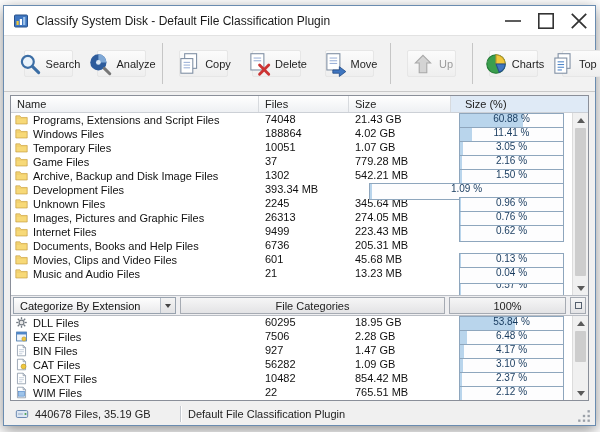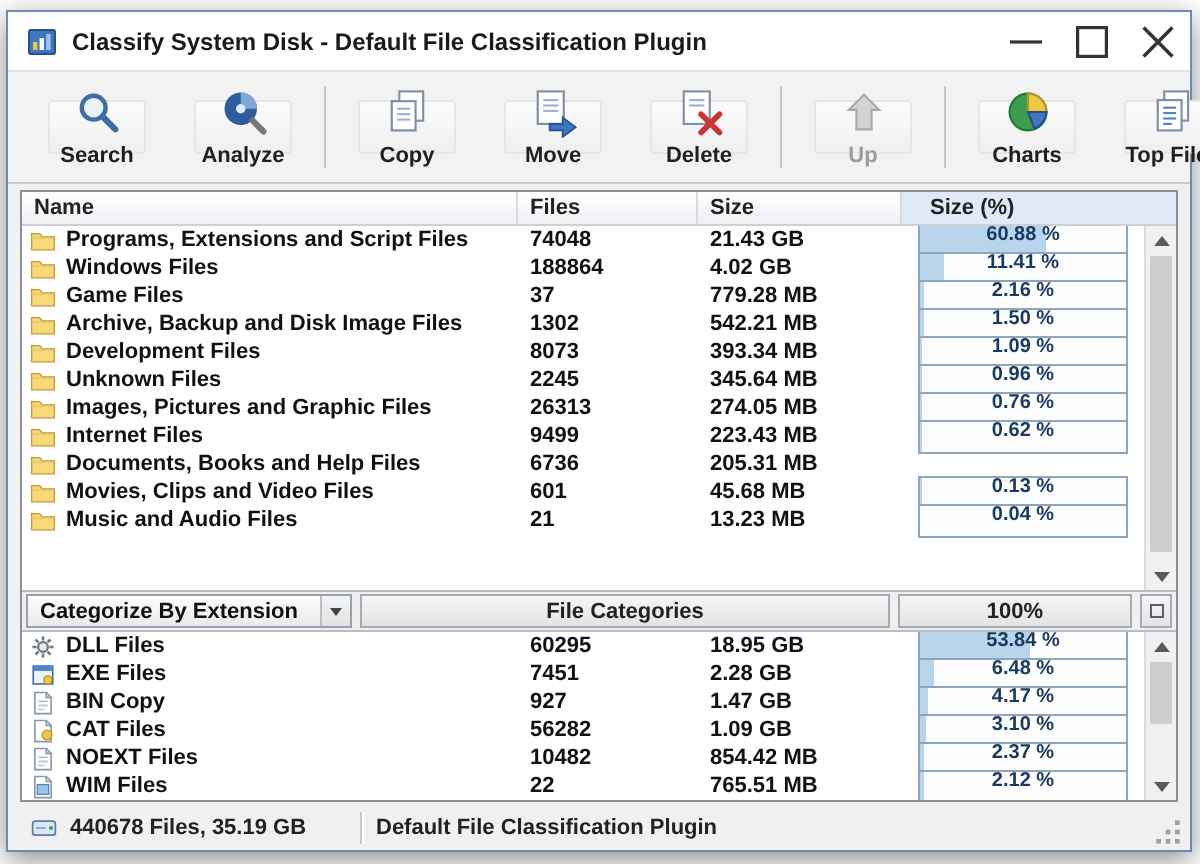--- a/index.html
+++ b/index.html
@@ -1,33 +1,33 @@
 <!DOCTYPE html>
 <html><head>
 <meta charset="utf-8">
 <style>
   * { margin:0; padding:0; box-sizing:border-box; }
   html,body { width:600px; height:432px; background:#ffffff; font-family:"Liberation Sans",sans-serif; overflow:hidden; }
   .window { position:absolute; left:3px; top:5px; width:593px; height:421px; background:#f0f0f0;
-            border:1px solid #6a8cb0; box-shadow:0 4px 14px rgba(0,0,0,.45); display:flex; flex-direction:column;font-weight:bold; }
+            border:1px solid #6a8cb0; box-shadow:0 4px 14px rgba(0,0,0,.45); display:flex; flex-direction:column; }
 
   
   .titlebar { height:29px; background:#ffffff; display:flex; align-items:center; padding-left:9px; flex:0 0 auto; }
   .titlebar .icon { width:16px; height:16px; display:inline-block; }
   .title-text { font-size:12px; color:#1a1a1a; margin-left:7px; white-space:nowrap; }
   .win-buttons { margin-left:auto; display:flex; height:100%; }
   .win-btn { width:33px; height:100%; display:flex; align-items:center; justify-content:center; }
   .win-btn svg { width:10px; height:10px; }
 
   
   .toolbar { height:57px; background:#f2f2f2; border-top:1px solid #e2e2e2; border-bottom:1px solid #c9c9c9;
              display:flex; align-items:stretch; padding:2px 8px; flex:0 0 auto; }
   .tb-group { display:flex; align-items:stretch; }
   .tb-group.tb-right { margin-left:auto; }
-  .tb-btn { width:49px; display:flex; flex-direction:column; align-items:center; justify-content:center; gap:3px;
+  .tb-btn { width:49px; display:flex; flex-direction:row; align-items:center; justify-content:center; gap:3px;
             border:1px solid #e6e6e6; background:linear-gradient(#fbfbfb,#efefef); border-radius:2px; margin:12px; }
   .tb-btn .icon { width:26px; height:26px; display:block; }
   .tb-btn .icon svg { width:26px; height:26px; }
   .tb-label { font-size:11px; color:#1f1f1f; white-space:nowrap; }
   .tb-btn.disabled .tb-label { color:#9b9b9b; }
   .tb-sep { width:1px; background:#c6c6c6; margin:5px 4px; display:inline-block; }
 
   
   .panel { margin:3px 6px 2px 6px; height:306px; border:1px solid #8a8f99; background:#ffffff;
            display:flex; flex-direction:column; flex:0 0 auto; }
@@ -37,21 +37,21 @@
   .hcell.h-name { width:248px; }
   .hcell.h-files { width:90px; }
   .hcell.h-size { width:102px; }
   .hcell.h-pct { flex:1; background:#dfeaf6; border-right:none;padding-left:14px; }
 
   .scrollwrap { display:flex; }
   .scrollwrap.top { height:182px; flex:0 0 auto; }
   .scrollwrap.bottom { flex:1; }
   .tbody { flex:1; overflow:hidden; background:#fff; }
 
-  .trow { height:14px; display:flex; align-items:center; font-size:11px; color:#111; }
+  .trow { height:14px; display:flex; align-items:flex-start; font-size:11px; color:#111; }
   .tc.name { width:248px; display:flex; align-items:center; gap:5px; padding-left:4px; overflow:hidden; white-space:nowrap; }
   .tc.name .icon { width:13px; height:13px; flex:0 0 auto; }
   .tc.name .icon svg { width:13px; height:13px; }
   .tc.files { width:90px; padding-left:6px; }
   .tc.size { width:102px; padding-left:6px; }
   .tc.pct { flex:1; padding:0 8px; }
   .pbar { position:relative; height:17px; border:1px solid #8ea6bd; background:#fdfdfe; overflow:hidden; }
   .pfill { position:absolute; left:0; top:0; bottom:0; }
   .ptext { position:relative; display:block; text-align:center; font-size:10px; line-height:10px; color:#173a5e; }
 
@@ -168,36 +168,36 @@
             </svg>
           </span>
           <span class="tb-label">Copy</span>
         </div>
         <div class="tb-btn">
           <span class="icon">
             <svg viewBox="0 0 24 24">
               <rect x="4.5" y="2.5" width="12" height="15" fill="#ffffff" stroke="#8090a4"></rect>
               <line x1="7" y1="6.5" x2="14" y2="6.5" stroke="#9db2d8"></line>
               <line x1="7" y1="9" x2="14" y2="9" stroke="#9db2d8"></line>
-              <line x1="7" y1="11.5" x2="14" y2="11.5" stroke="#9db2d8"></line>
-              <path d="M10 17.5 h6 v-3 l6 4.5 -6 4.5 v-3 h-6 z" fill="#3f76c0" stroke="#27508a" stroke-width="0.8"></path>
-            </svg>
-          </span>
-          <span class="tb-label">Move</span>
+              <path d="M12.5 13 L21 21.5 M21 13 L12.5 21.5" stroke="#cc3333" stroke-width="2.6" stroke-linecap="round"></path>
+            </svg>
+          </span>
+          <span class="tb-label">Delete</span>
         </div>
         <div class="tb-btn">
           <span class="icon">
             <svg viewBox="0 0 24 24">
               <rect x="4.5" y="2.5" width="12" height="15" fill="#ffffff" stroke="#8090a4"></rect>
               <line x1="7" y1="6.5" x2="14" y2="6.5" stroke="#9db2d8"></line>
               <line x1="7" y1="9" x2="14" y2="9" stroke="#9db2d8"></line>
-              <path d="M12.5 13 L21 21.5 M21 13 L12.5 21.5" stroke="#cc3333" stroke-width="2.6" stroke-linecap="round"></path>
-            </svg>
-          </span>
-          <span class="tb-label">Delete</span>
+              <line x1="7" y1="11.5" x2="14" y2="11.5" stroke="#9db2d8"></line>
+              <path d="M10 17.5 h6 v-3 l6 4.5 -6 4.5 v-3 h-6 z" fill="#3f76c0" stroke="#27508a" stroke-width="0.8"></path>
+            </svg>
+          </span>
+          <span class="tb-label">Move</span>
         </div>
       </div>
       <div class="tb-group">
         <span class="tb-sep"></span>
         <div class="tb-btn disabled">
           <span class="icon">
             <svg viewBox="0 0 24 24">
               <path d="M12 4 L19 11 H15.5 V20 H8.5 V11 H5 Z" fill="#d4d4d4" stroke="#a8a8a8"></path>
             </svg>
           </span>
@@ -321,20 +321,39 @@
             </div>
           </div>
           <div class="trow">
             <div class="tc name">
               <span class="icon">
                 <svg viewBox="0 0 16 16">
                   <path d="M1 3.5 h5 l1.5 2 H15 v8 H1 Z" fill="#f7d978" stroke="#c2983a" stroke-width="0.8"></path>
                   <path d="M1 6.2 h14" stroke="#e8c35c" stroke-width="0.8"></path>
                 </svg>
               </span>
+              <span>Temporary Files</span>
+            </div>
+            <div class="tc files">10051</div>
+            <div class="tc size">1.07 GB</div>
+            <div class="tc pct">
+              <div class="pbar" style="border-color: rgb(142, 166, 189);">
+                <span class="pfill" style="width: 3.05%; background: rgb(185, 213, 236);"></span>
+                <span class="ptext">3.05 %</span>
+              </div>
+            </div>
+          </div>
+          <div class="trow">
+            <div class="tc name">
+              <span class="icon">
+                <svg viewBox="0 0 16 16">
+                  <path d="M1 3.5 h5 l1.5 2 H15 v8 H1 Z" fill="#f7d978" stroke="#c2983a" stroke-width="0.8"></path>
+                  <path d="M1 6.2 h14" stroke="#e8c35c" stroke-width="0.8"></path>
+                </svg>
+              </span>
               <span>Game Files</span>
             </div>
             <div class="tc files">37</div>
             <div class="tc size">779.28 MB</div>
             <div class="tc pct">
               <div class="pbar" style="border-color: rgb(142, 166, 189);">
                 <span class="pfill" style="width: 2.16%; background: rgb(185, 213, 236);"></span>
                 <span class="ptext">2.16 %</span>
               </div>
             </div>
@@ -361,21 +380,20 @@
           <div class="trow">
             <div class="tc name">
               <span class="icon">
                 <svg viewBox="0 0 16 16">
                   <path d="M1 3.5 h5 l1.5 2 H15 v8 H1 Z" fill="#f7d978" stroke="#c2983a" stroke-width="0.8"></path>
                   <path d="M1 6.2 h14" stroke="#e8c35c" stroke-width="0.8"></path>
                 </svg>
               </span>
               <span>Development Files</span>
             </div>
-            <div class="tc files">8073</div>
             <div class="tc size">393.34 MB</div>
             <div class="tc pct">
               <div class="pbar" style="border-color: rgb(142, 166, 189);">
                 <span class="pfill" style="width: 1.09%; background: rgb(185, 213, 236);"></span>
                 <span class="ptext">1.09 %</span>
               </div>
             </div>
           </div>
           <div class="trow">
             <div class="tc name">
@@ -553,41 +571,41 @@
             <div class="tc name">
               <span class="icon">
                 <svg viewBox="0 0 16 16">
                   <rect x="2" y="2.5" width="12" height="11" fill="#eef4fb" stroke="#3c6ea5"></rect>
                   <rect x="2" y="2.5" width="12" height="3" fill="#4f86c8"></rect>
                   <circle cx="11" cy="11" r="2.5" fill="#f0c83c" stroke="#b8962a" stroke-width="0.8"></circle>
                 </svg>
               </span>
               <span>EXE Files</span>
             </div>
-            <div class="tc files">7451</div>
+            <div class="tc files">7506</div>
             <div class="tc size">2.28 GB</div>
             <div class="tc pct">
               <div class="pbar" style="border-color: rgb(142, 166, 189);">
                 <span class="pfill" style="width: 6.48%; background: rgb(185, 213, 236);"></span>
                 <span class="ptext">6.48 %</span>
               </div>
             </div>
           </div>
           <div class="trow">
             <div class="tc name">
               <span class="icon">
                 <svg viewBox="0 0 16 16">
                   <path d="M3 1.5 h7 l3 3 v10 H3 Z" fill="#ffffff" stroke="#8a97a8"></path>
                   <path d="M10 1.5 v3 h3" fill="none" stroke="#8a97a8"></path>
                   <line x1="5" y1="7" x2="11" y2="7" stroke="#b8c4d4"></line>
                   <line x1="5" y1="9.5" x2="11" y2="9.5" stroke="#b8c4d4"></line>
                   <line x1="5" y1="12" x2="9" y2="12" stroke="#b8c4d4"></line>
                 </svg>
               </span>
-              <span>BIN Copy</span>
+              <span>BIN Files</span>
             </div>
             <div class="tc files">927</div>
             <div class="tc size">1.47 GB</div>
             <div class="tc pct">
               <div class="pbar" style="border-color: rgb(142, 166, 189);">
                 <span class="pfill" style="width: 4.17%; background: rgb(185, 213, 236);"></span>
                 <span class="ptext">4.17 %</span>
               </div>
             </div>
           </div>

